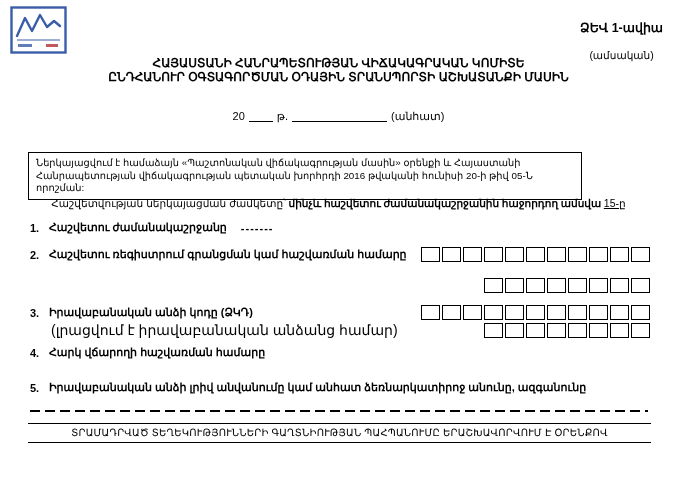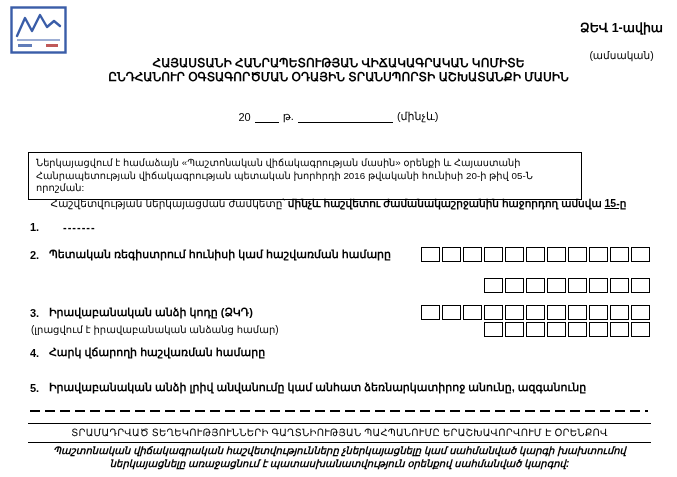--- a/index.html
+++ b/index.html
@@ -16,48 +16,48 @@
   
   #logo { left:10px; top:6px; }
   #form-code { right:14px; top:20px; text-align:center; }
   #form-code .code { font-weight:bold; font-size:12.5px; white-space:nowrap;text-align:right; }
   #form-code .period { font-size:10.5px; margin-top:14px; }
 
   #titles { top:57px; left:0; right:0; text-align:center;
             font-weight:bold; font-size:12px; line-height:13.5px; }
 
   #date-line { top:110px; left:0; right:0; display:flex; justify-content:center;
-               align-items:center; gap:4px; font-size:11px; }
+               align-items:flex-start; gap:4px; font-size:11px; }
   .fill { display:inline-block; border-bottom:1px solid #000; height:12px; }
   .fill.short { width:24px; }
   .fill.long { width:95px; }
 
   #notice-box { top:152px; left:28px; width:554px; border:1px solid #000;
                 padding:4px 7px; font-size:9.8px; line-height:12.5px; }
 
   #deadline { top:197px; left:0; right:0; text-align:center; font-size:10.5px; }
-  #deadline .bold { font-weight:bold; }
-  #deadline .underl { font-weight:bold; text-decoration:underline; }
+  #deadline .bold { font-weight:bold;font-family:Liberation Serif, serif; }
+  #deadline .underl { font-weight:normal; text-decoration:underline; }
 
   
   .item { position:absolute; left:30px; right:27px; display:flex;
           align-items:center; font-weight:bold; font-size:11px; }
   .item .num { flex:0 0 19px; }
   .item .lbl { white-space:nowrap; }
   .dashes { margin-left:14px; letter-spacing:1px; }
 
   .cellrow { display:flex; gap:2px; margin-left:auto; }
   .cell { width:19px; height:15px; border:1px solid #000; background:#fff; flex:0 0 auto; }
 
   #item1  { top:221px; }
   #item2  { top:247px; }
   #item2b { top:278px; }
   #item3  { top:305px; }
   #item3b { top:322px; font-weight:normal; }
-  #item3b .note { margin-left:1px; font-size:10px; }
+  #item3b .note { margin-left:21px; font-size:14px; }
   #item4  { top:346px; }
   #item5  { top:381px; }
 
   #item5-line { top:410px; left:30px; width:618px; height:2px;
     background:repeating-linear-gradient(90deg,#000 0 10px,transparent 10px 15px); }
 
   #confidential { top:423px; left:28px; width:623px;
     border-top:1px solid #000; border-bottom:1px solid #000;
     text-align:center; font-size:10px; padding:3px 0 4px; letter-spacing:0.2px; }
 
@@ -85,39 +85,40 @@
   <div id="titles" class="abs">
     <div>ՀԱՅԱՍՏԱՆԻ ՀԱՆՐԱՊԵՏՈՒԹՅԱՆ ՎԻՃԱԿԱԳՐԱԿԱՆ ԿՈՄԻՏԵ</div>
     <div>ԸՆԴՀԱՆՈՒՐ ՕԳՏԱԳՈՐԾՄԱՆ ՕԴԱՅԻՆ ՏՐԱՆՍՊՈՐՏԻ ԱՇԽԱՏԱՆՔԻ ՄԱՍԻՆ</div>
   </div>
 
   <div id="date-line" class="abs">
     <span>20</span>
     <span class="fill short"></span>
     <span>թ.</span>
     <span class="fill long"></span>
-    <span>(մինչև)</span>
+    <span>(անհատ)</span>
   </div>
 
   <div id="notice-box" class="abs">
     <span>Ներկայացվում է համաձայն «Պաշտոնական վիճակագրության մասին» օրենքի և  Հայաստանի Հանրապետության վիճակագրության պետական խորհրդի 2016 թվականի հունիսի 20-ի թիվ 05-Ն որոշման:</span>
   </div>
 
   <div id="deadline" class="abs">
     <span>Հաշվետվության ներկայացման ժամկետը՝ </span><span class="bold">մինչև հաշվետու ժամանակաշրջանին հաջորդող ամսվա </span><span class="underl">15-ը</span>
   </div>
 
   <div id="item1" class="item">
     <span class="num">1.</span>
+    <span class="lbl">Հաշվետու ժամանակաշրջանը</span>
     <span class="dashes">-------</span>
   </div>
 
   <div id="item2" class="item">
     <span class="num">2.</span>
-    <span class="lbl">Պետական ռեգիստրում հունիսի կամ հաշվառման համարը</span>
+    <span class="lbl">Հաշվետու ռեգիստրում գրանցման կամ հաշվառման համարը</span>
     <div class="cellrow">
       <span class="cell"></span>
     <span class="cell"></span>
         <span class="cell"></span>
         <span class="cell"></span>
         <span class="cell"></span>
         <span class="cell"></span>
         <span class="cell"></span>
         <span class="cell"></span>
         <span class="cell"></span>
@@ -177,17 +178,14 @@
   <div id="item5" class="item">
     <span class="num">5.</span>
     <span class="lbl">Իրավաբանական անձի լրիվ անվանումը կամ անհատ ձեռնարկատիրոջ անունը, ազգանունը</span>
   </div>
   <div id="item5-line" class="abs"></div>
 
   <div id="confidential" class="abs">
     <span>ՏՐԱՄԱԴՐՎԱԾ ՏԵՂԵԿՈՒԹՅՈՒՆՆԵՐԻ ԳԱՂՏՆԻՈՒԹՅԱՆ ՊԱՀՊԱՆՈՒՄԸ ԵՐԱՇԽԱՎՈՐՎՈՒՄ Է ՕՐԵՆՔՈՎ</span>
   </div>
 
-  <div id="footer-note" class="abs">
-    <span>Պաշտոնական վիճակագրական հաշվետվությունները չներկայացնելը կամ սահմանված կարգի խախտումով ներկայացնելը առաջացնում է պատասխանատվություն օրենքով սահմանված կարգով:</span>
-  </div>
 
 </div>
 
 </body></html>

